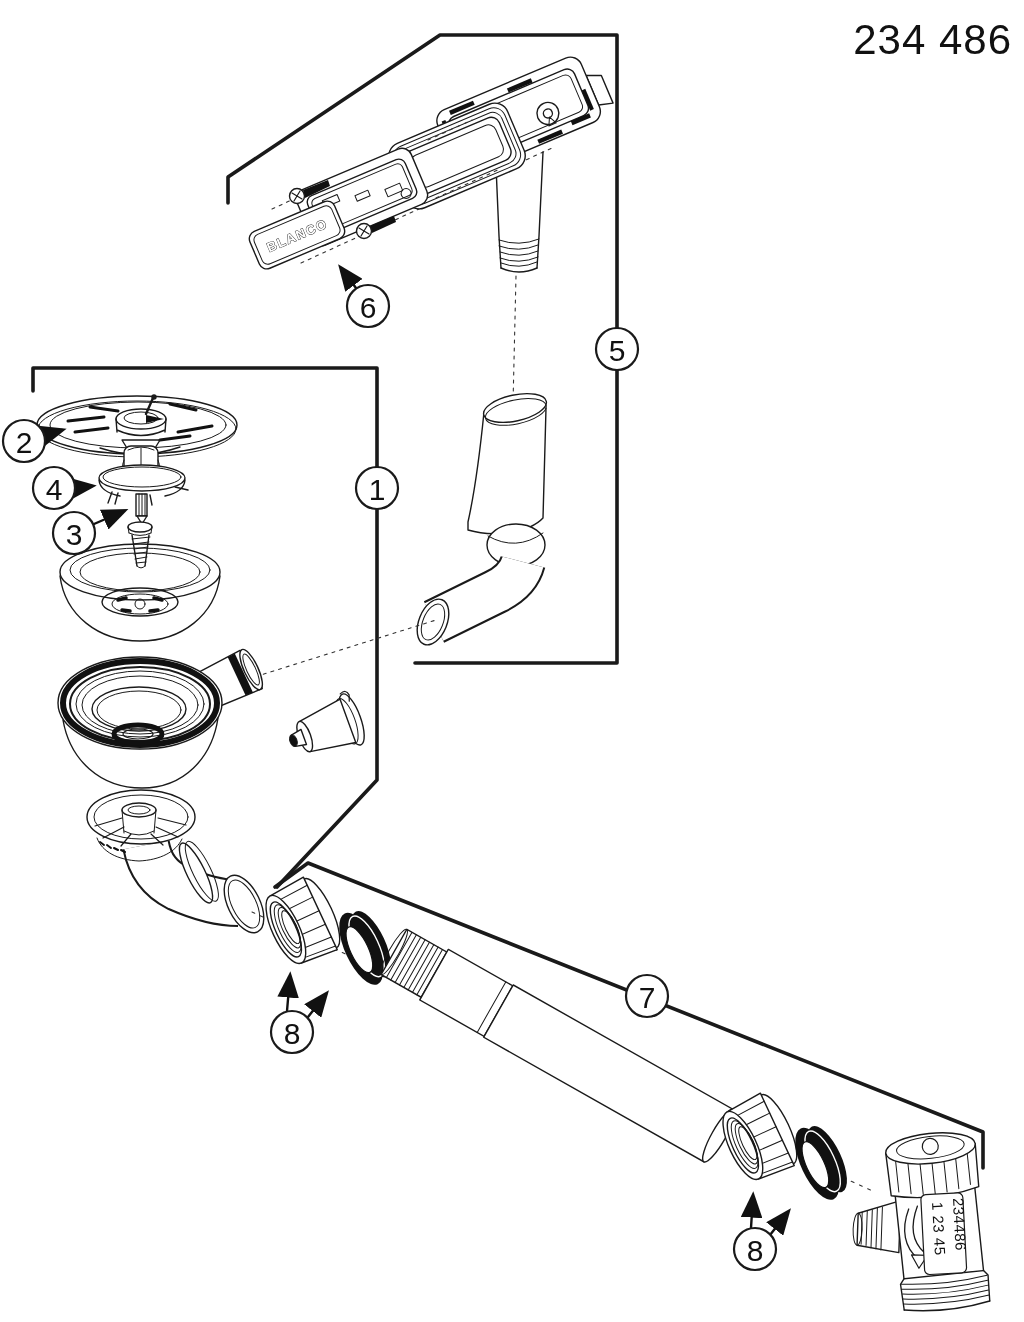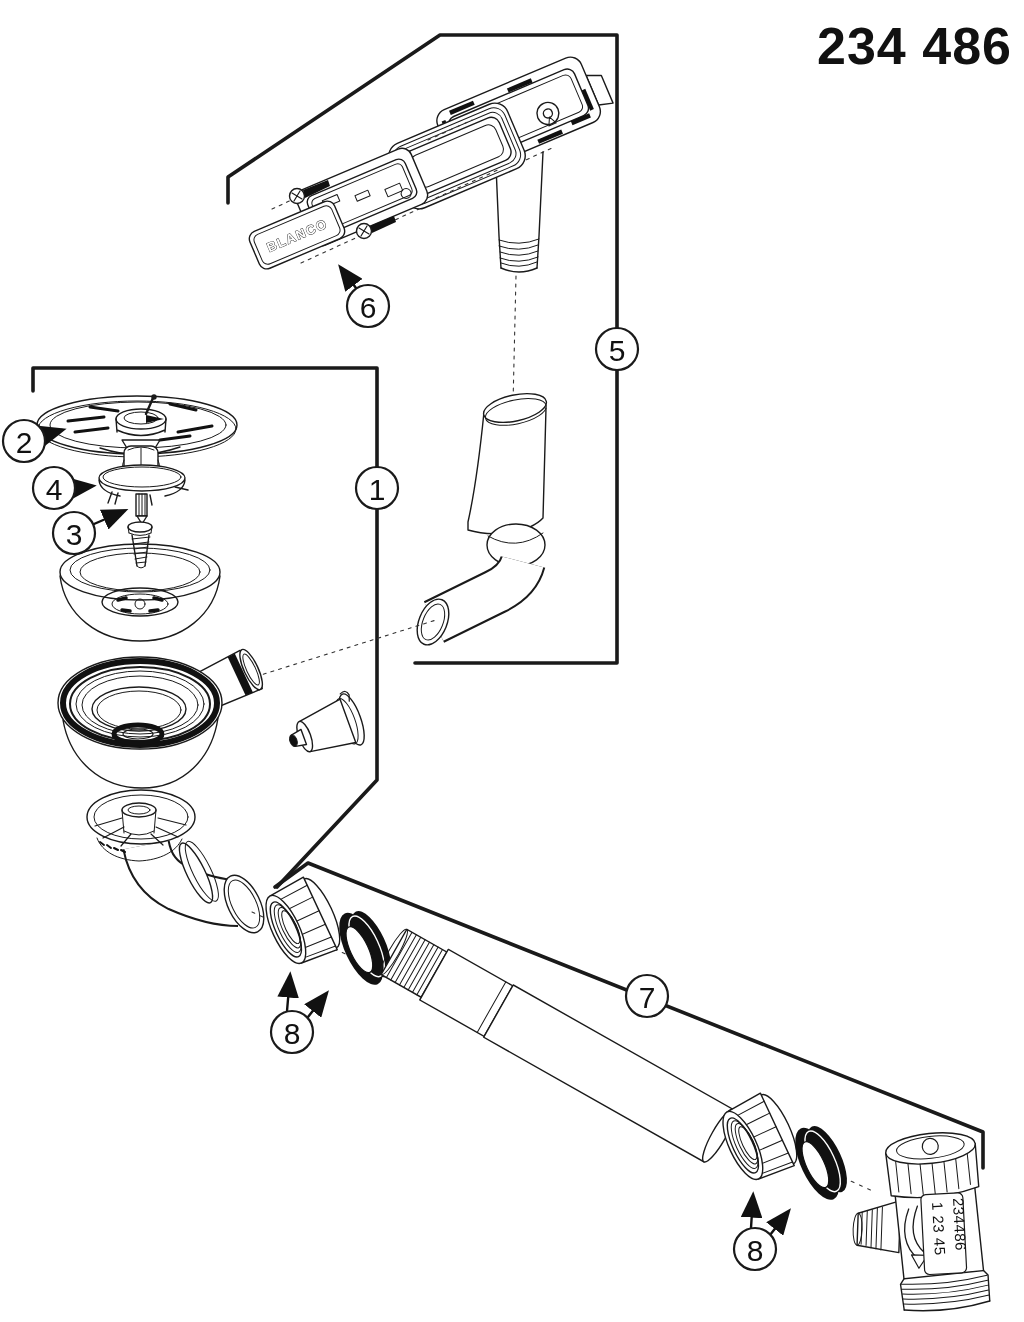--- a/index.html
+++ b/index.html
@@ -1,18 +1,18 @@
 <!DOCTYPE html>
 <html><head>
 <meta charset="utf-8">
 <style>
   html,body{margin:0;padding:0;background:#fff;}
   body{width:1024px;height:1322px;position:relative;overflow:hidden;
        font-family:"Liberation Sans",sans-serif;}
-  #title{position:absolute;top:16px;right:12px;font-size:52px;font-weight:700;
+  #title{position:absolute;top:16px;right:12px;font-size:42px;font-weight:400;
          color:#111;letter-spacing:1px;}
   svg{position:absolute;top:0;left:0;}
   svg text{font-family:"Liberation Sans",sans-serif;}
   .co{font-size:30px;fill:#111;stroke:none;}
   .lbl{font-size:15px;fill:#111;stroke:none;letter-spacing:.5px;}
   .brand{font-size:13px;font-weight:700;letter-spacing:1.5px;fill:#fff;
          stroke:#222;stroke-width:.9;paint-order:stroke;}
 </style>
 </head>
 <body>

